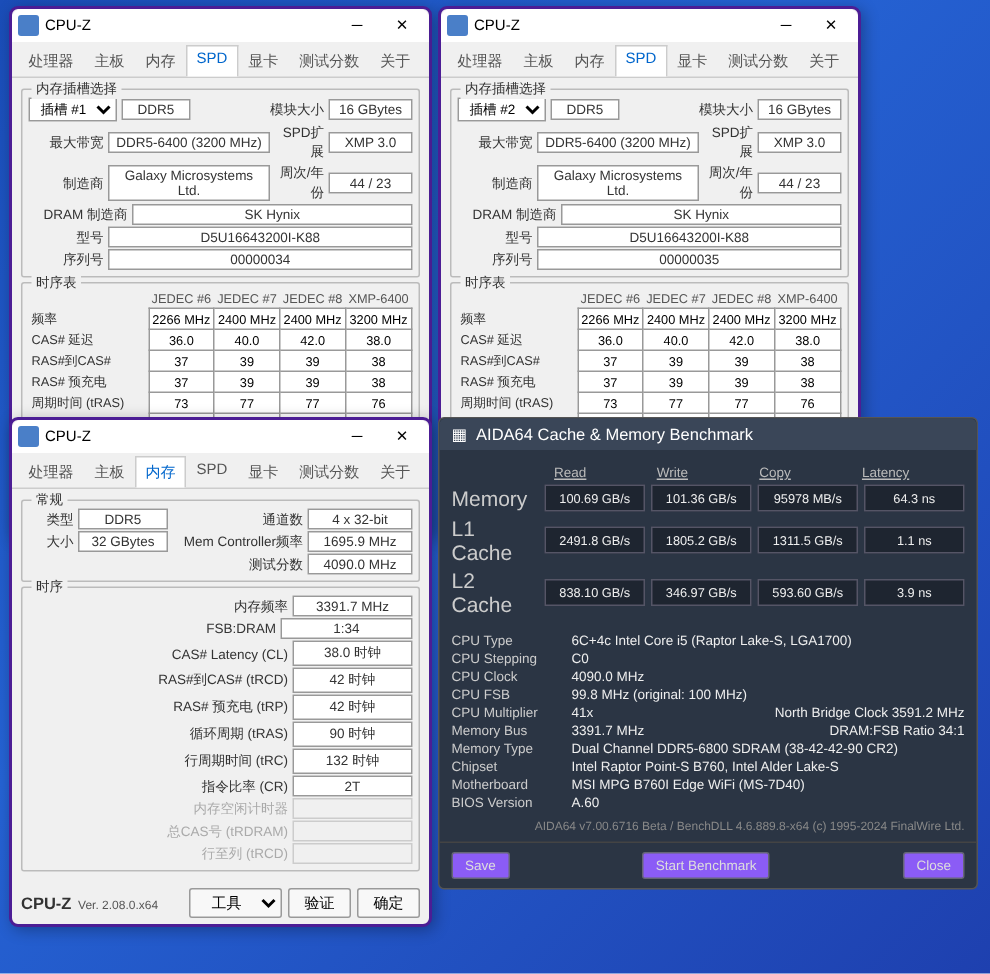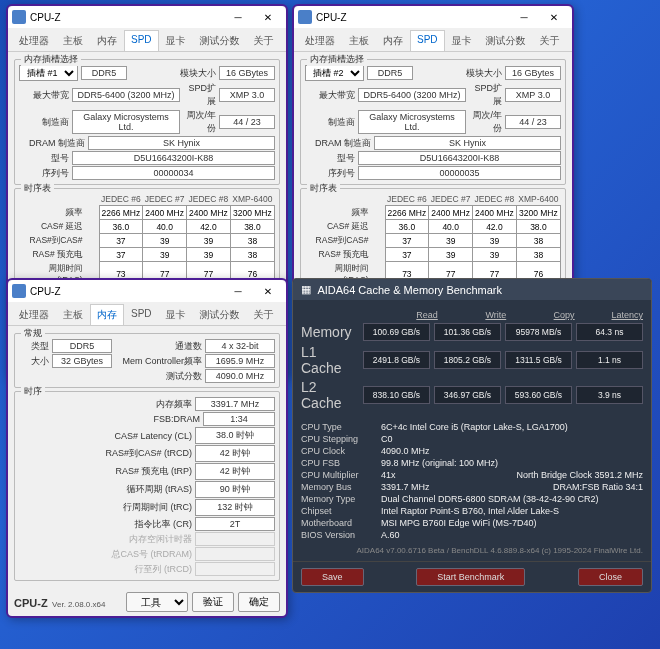--- a/index.html
+++ b/index.html
@@ -19,35 +19,35 @@
 .row{display:flex;align-items:center;margin:1px 0;gap:3px}
 .lbl{text-align:right;color:#333;font-size:9px}
 .val{border:1px solid #999;background:#fff;padding:1px 3px;font-size:9px;color:#333;text-align:center;min-height:14px}
 .sel{border:1px solid #999;background:#fff;padding:1px 3px;font-size:9px;min-width:50px}
 .btns{display:flex;justify-content:space-between;padding:4px 6px;align-items:center}
 .brand{font-size:11px;font-weight:bold;color:#333}
 .ver{font-size:8px;color:#555}
 .btn{border:1px solid #999;background:#f8f8f8;padding:2px 10px;font-size:10px;border-radius:2px;cursor:pointer}
 .tbl{width:100%;border-collapse:collapse}
 .tbl th,.tbl td{font-size:8.5px;text-align:center;padding:1px 2px}
-.tbl td.rlbl{text-align:right;border:none;color:#333;padding-right:16px}
+.tbl td.rlbl{text-align:left;border:none;color:#333;padding-right:2px}
 .tbl td.v{border:1px solid #999;background:#fff}
 .aida{position:absolute;background:#2b3544;border:1px solid #555;border-radius:4px;color:#ddd;font-size:9px}
 .aida-title{background:#3a4658;padding:4px 8px;font-size:11px;font-weight:500;color:#fff;border-radius:4px 4px 0 0;display:flex;align-items:center}
 .aida-body{padding:6px 8px}
 .aida-hdr{display:flex;margin:4px 0 2px}
-.aida-hdr div{flex:1;text-align:right;color:#bbb;font-size:9px;text-decoration:underline}
+.aida-hdr div{flex:1;text-align:left;color:#bbb;font-size:9px;text-decoration:underline}
 .arow{display:flex;align-items:center;margin:3px 0;gap:4px}
 .arow .al{width:58px;color:#ccc;font-size:14px}
 .abox{flex:1;border:1px solid #556;background:#1e2530;padding:3px 2px;text-align:center;font-size:8.5px;color:#eee}
 .ainfo{display:flex;margin:2px 0}
 .ainfo .al{width:80px;color:#ccc;font-size:9px}
 .ainfo .av{flex:1;color:#eee;font-size:9px}
 .aida-btns{display:flex;justify-content:space-between;padding:6px 8px;border-top:1px solid #444}
-.abtn{border:1px solid #667;background:#7f1d1d;color:#ddd;padding:3px 20px;font-size:9px;border-radius:2px;cursor:pointer}
+.abtn{border:1px solid #667;background:#8b5cf6;color:#ddd;padding:3px 8px;font-size:9px;border-radius:2px;cursor:pointer}
 </style>
 </head>
 <body>
 
 <div class="win" style="left:6px;top:4px;width:282px">
  <div class="titlebar">
   <div class="icon"></div>
   <div class="ttl">CPU-Z</div>
   <div class="winbtns">
    <div class="winbtn">─</div>
@@ -350,21 +350,21 @@
         </div>
   </div>
   <div class="grp">
         <div class="grp-t">时序</div>
    <div class="row">
           <div class="lbl" style="flex:1">内存频率</div>
           <div class="val" style="width:80px">3391.7 MHz</div>
         </div>
    <div class="row">
           <div class="lbl" style="flex:1">FSB:DRAM</div>
-          <div class="val" style="width:72px">1:34</div>
+          <div class="val" style="width:88px">1:34</div>
         </div>
    <div class="row">
           <div class="lbl" style="flex:1">CAS# Latency (CL)</div>
           <div class="val" style="width:80px">38.0 时钟</div>
         </div>
    <div class="row">
           <div class="lbl" style="flex:1">RAS#到CAS# (tRCD)</div>
           <div class="val" style="width:80px">42 时钟</div>
         </div>
    <div class="row">

